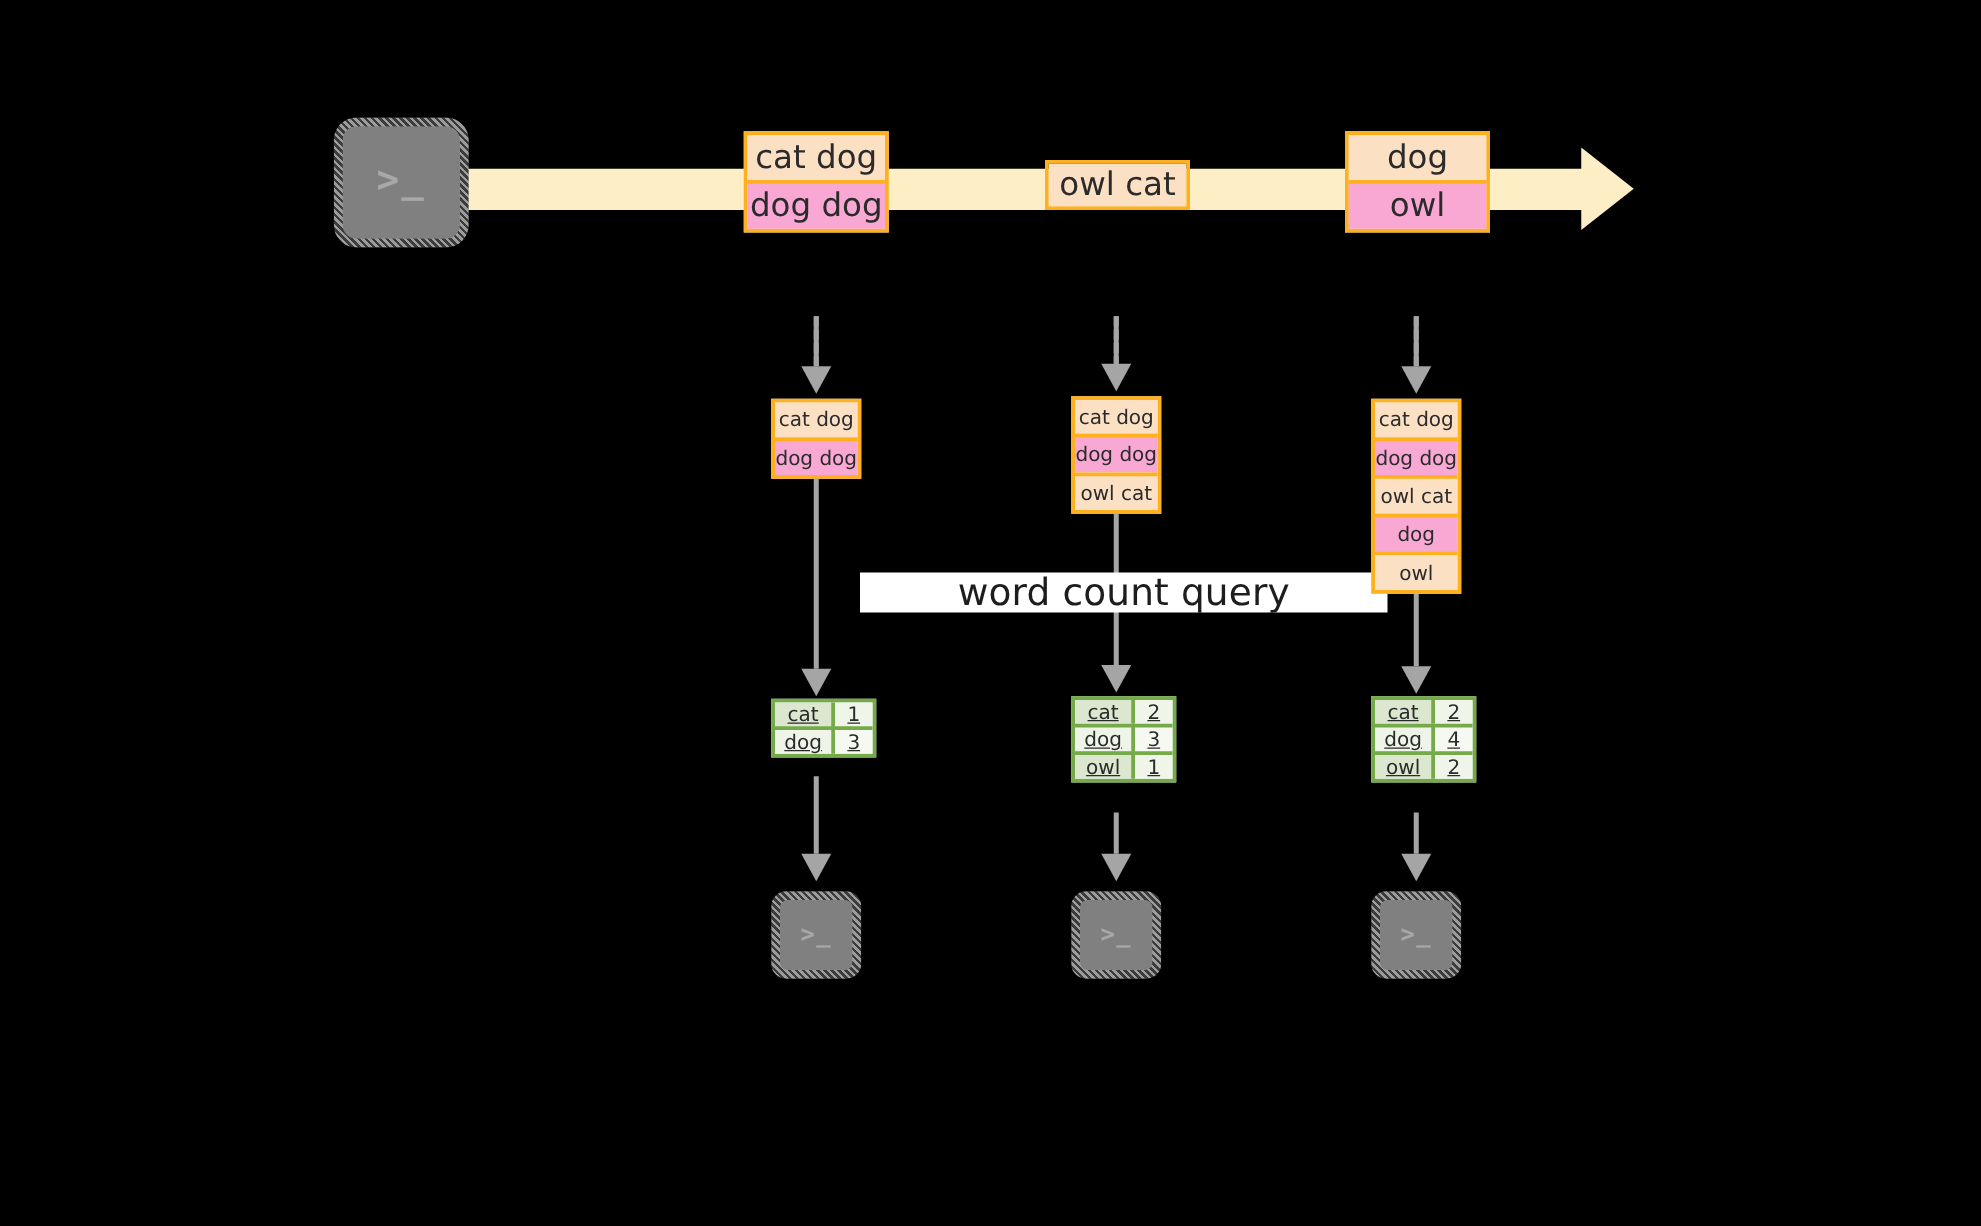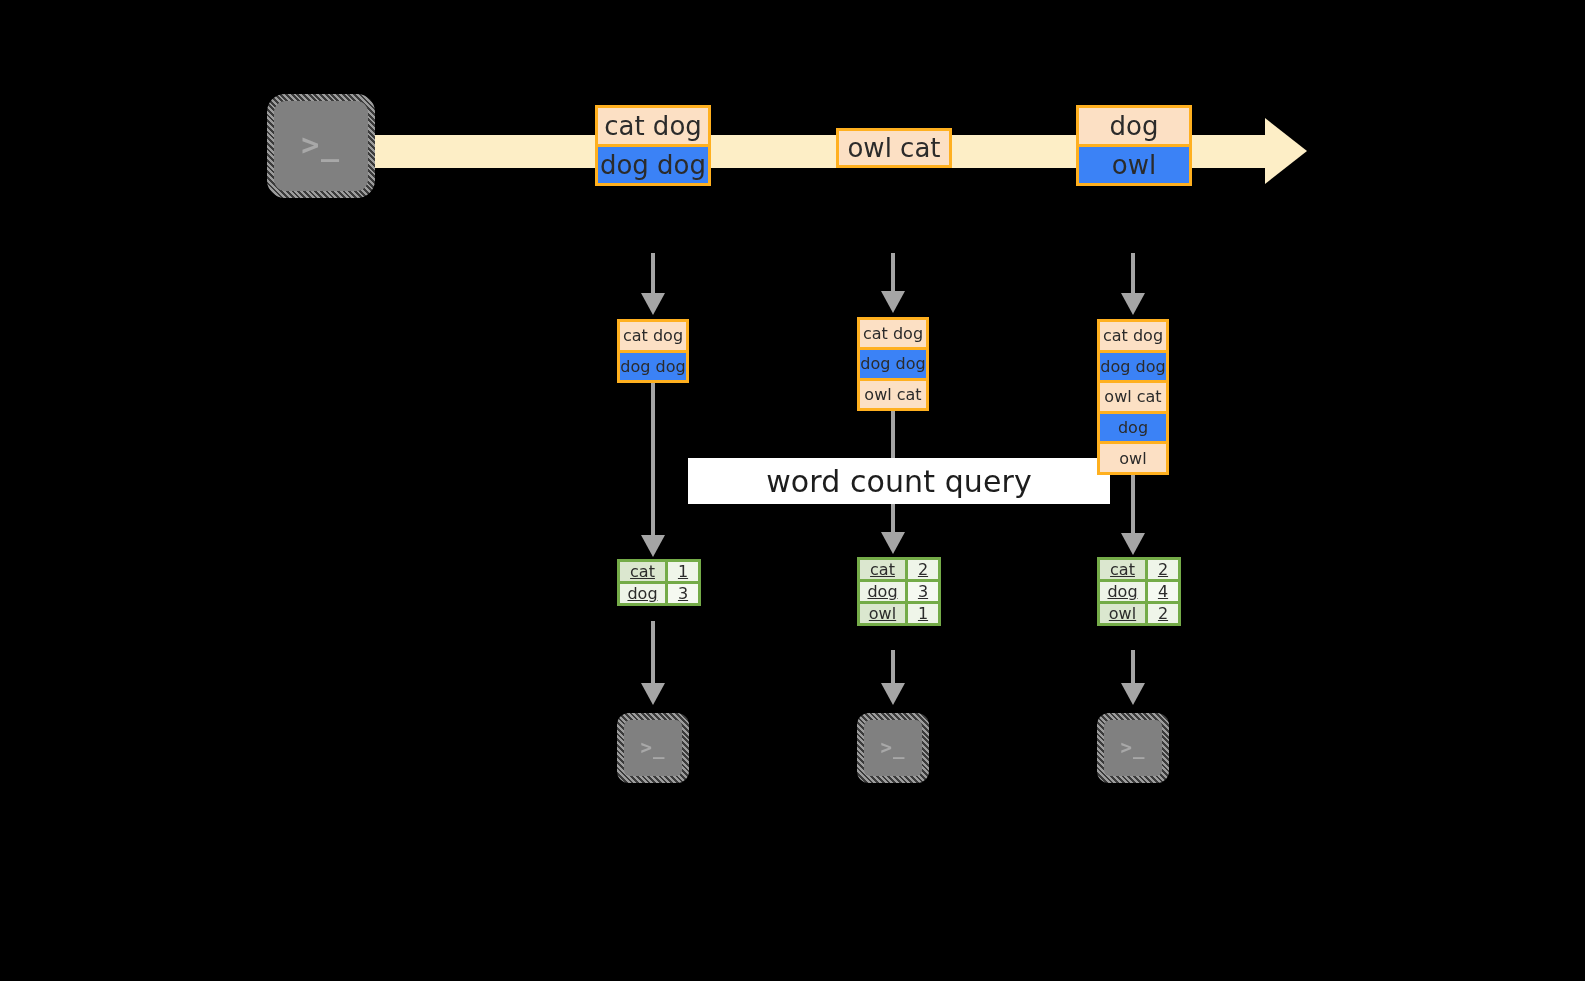--- a/index.html
+++ b/index.html
@@ -78,21 +78,21 @@
     display: flex;
     flex-direction: column;
   }
   .obox .cell {
     flex: 1 1 0;
     display: flex;
     align-items: center;
     justify-content: center;
     color: #2b2b2b;
     white-space: nowrap;
-    background: #3b82f6;
+    background: #f9a8d4;
   }
   .obox .cell.tint { background: #fce0c4; }
   .obox .cell + .cell { border-top: 3px solid #ffb01f; }
 
   .obox-big .cell  { font-size: 26px; }
   .obox-mini .cell { font-size: 16px; }
 
   
   .gtable {
     position: absolute;
@@ -238,21 +238,21 @@
   <div class="term term-small" style="left:857px; top:713px;">
     <span class="glyph">&gt;_</span>
   </div>
 
   <div class="vline dashed" style="left:1131px; top:253px; height:40px;"></div>
   <div class="vhead" style="left:1121px; top:293px;"></div>
 
   <div class="vline" style="left:1131px; top:473px; height:60px;"></div>
   <div class="vhead" style="left:1121px; top:533px;"></div>
 
-  <div class="banner" style="left:688px; top:458px; width:422px; height:46px;">
+  <div class="banner" style="left:688px; top:458px; width:422px; height:32px;">
     <span>word count query</span>
   </div>
 
   <div class="obox obox-mini" style="left:1097px; top:319px; width:72px; height:156px;">
     <div class="cell tint">cat dog</div>
     <div class="cell">dog dog</div>
     <div class="cell tint">owl cat</div>
     <div class="cell">dog</div>
     <div class="cell tint">owl</div>
   </div>

